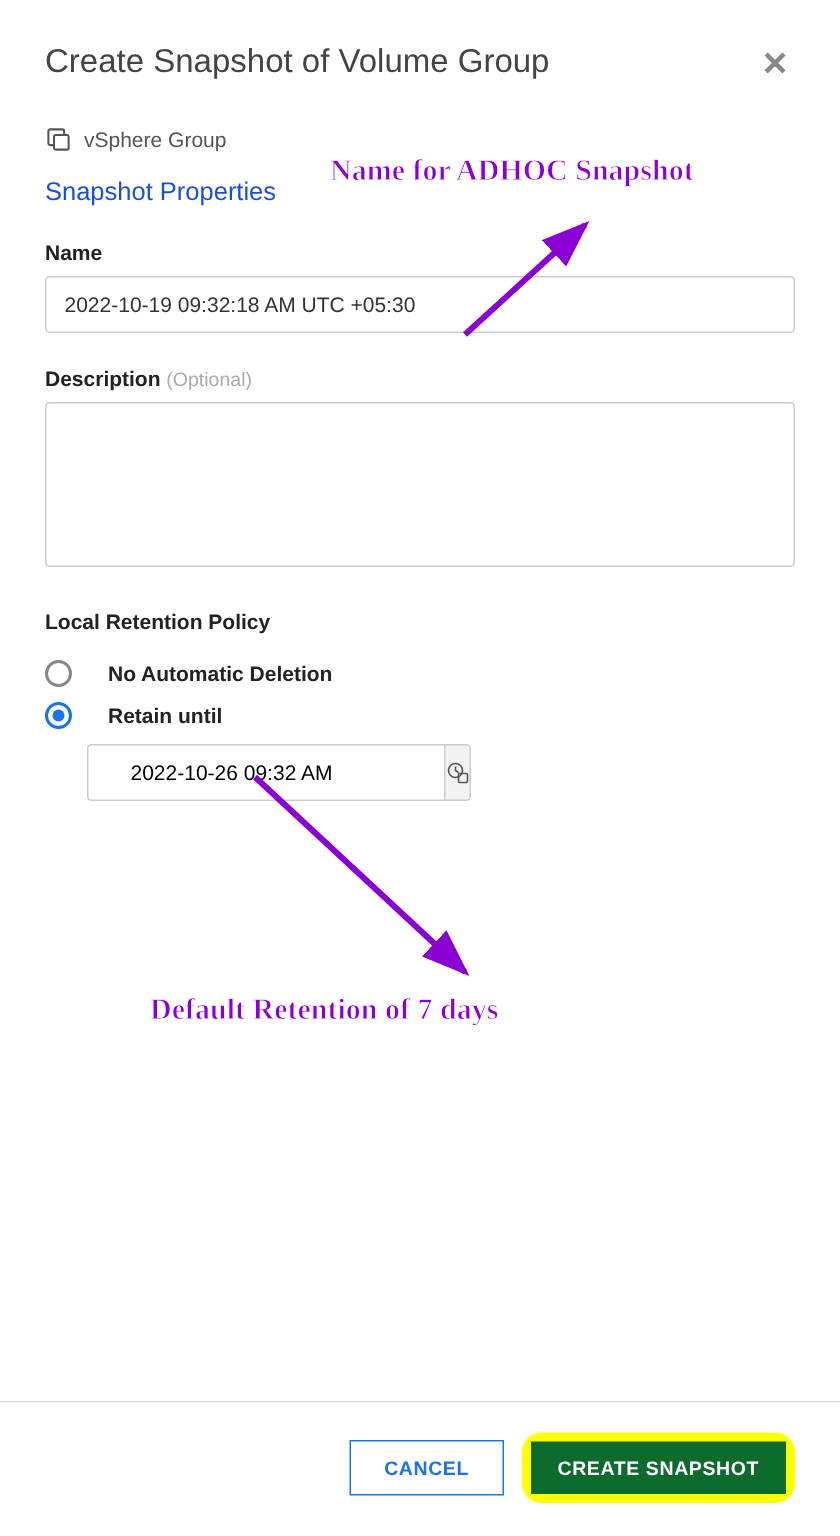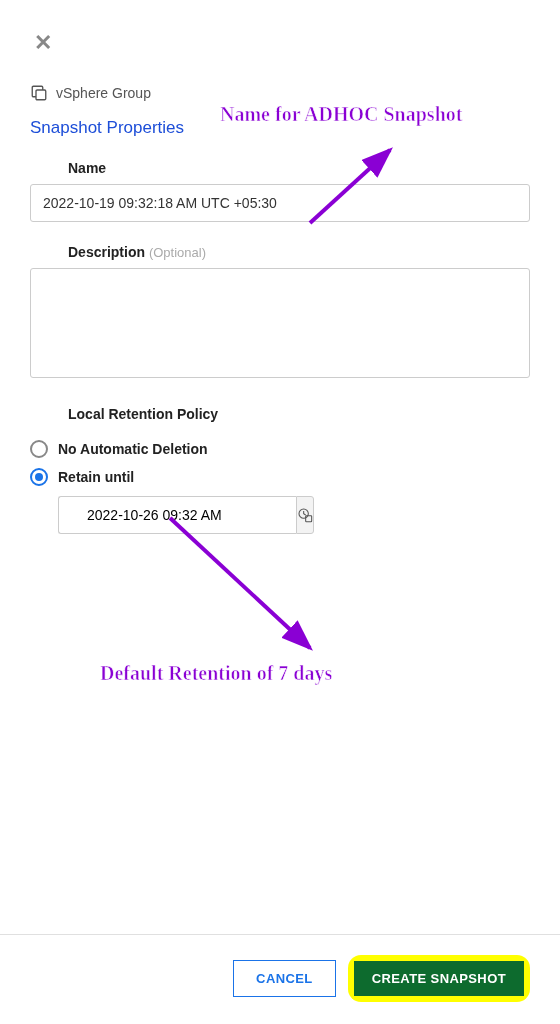--- a/index.html
+++ b/index.html
@@ -51,21 +51,20 @@
       margin-top: 16px;
       font-size: 17px;
       color: #1d4ed8;
       font-weight: 400;
     }
     .field-label {
       margin-top: 22px;
       font-size: 14px;
       font-weight: 600;
       color: #222;
-      margin-left: 38px;
     }
     .optional {
       font-size: 13px;
       font-weight: 400;
       color: #aaa;
     }
     .text-input {
       width: 100%;
       padding: 10px 12px;
       margin-top: 8px;
@@ -82,21 +81,21 @@
       border-radius: 3px;
       padding: 10px 12px;
       font-size: 14px;
       font-family: inherit;
       resize: none;
     }
     .radio-group { margin-top: 8px; }
     .radio-row {
       display: flex;
       align-items: center;
-      gap: 10px;
+      gap: 24px;
       margin-top: 10px;
       font-size: 14px;
     }
     .radio-row-selected { font-weight: 700; }
     .radio {
       width: 18px; height: 18px;
       border: 2px solid #888;
       border-radius: 50%;
       display: inline-flex;
       align-items: center;
@@ -185,20 +184,21 @@
     .arrow {
       position: absolute;
       pointer-events: none;
     }
   </style>
 </head>
 <body>
 
 <div class="dialog">
   <div class="header">
+    <div class="title">Create Snapshot of Volume Group</div>
     <div class="close">✕</div>
   </div>
 
   <div class="group-row">
     <svg class="group-icon" viewBox="0 0 24 24" stroke-width="1.8">
       <rect x="3" y="3" width="14" height="14" rx="1.5"></rect>
       <rect x="8" y="8" width="13" height="13" rx="1.5" fill="#fff"></rect>
     </svg>
     <span>vSphere Group</span>
   </div>

